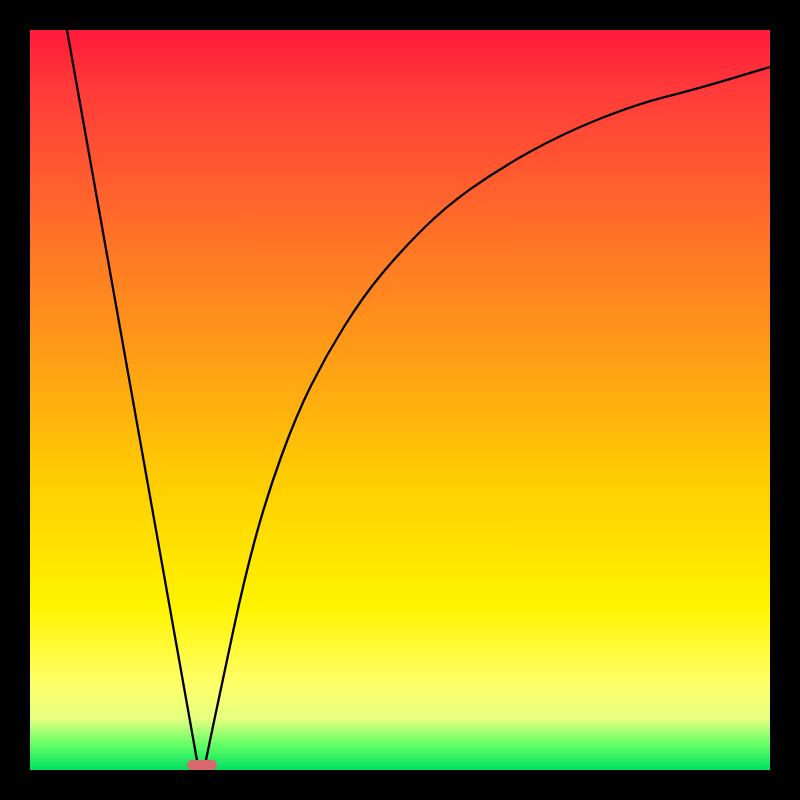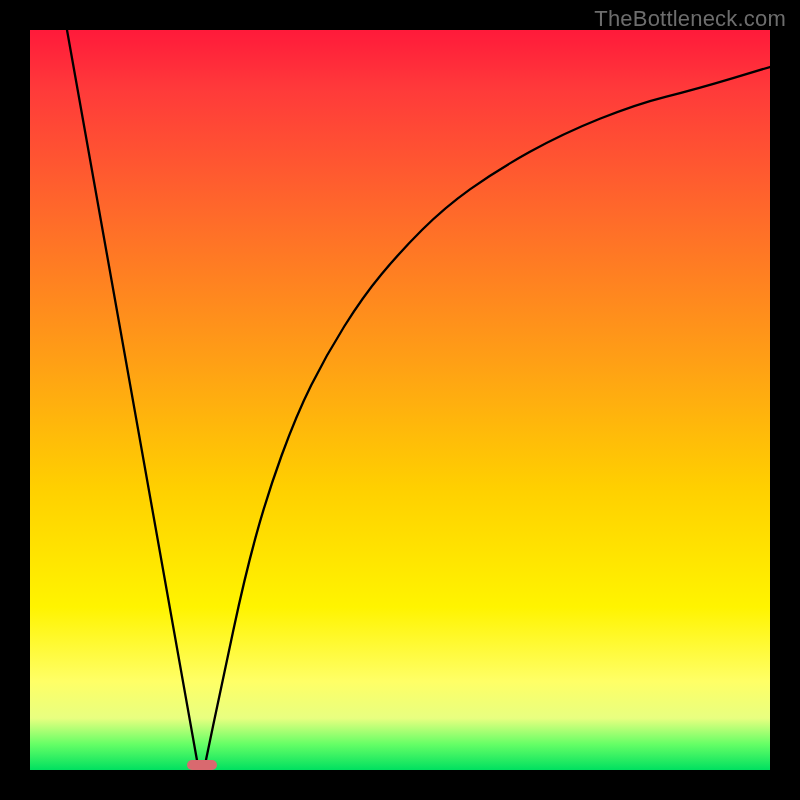--- a/index.html
+++ b/index.html
@@ -67,15 +67,14 @@
   <div class="plot">
 
     <svg class="curve" viewBox="0 0 740 740" preserveAspectRatio="none">
       <path id="curve-path" fill="none" stroke="#000" stroke-width="2.3" stroke-linecap="round" stroke-linejoin="round" d="M 37 0 L 168.72 740 M 173.89999999999998 740 Q 173.89999999999998 740 183.14999999999998 695.6 Q 192.4 651.2 203.5 599.4000000000001 Q 214.6 547.6 225.7 506.9 Q 236.8 466.2 251.6 425.5 Q 266.4 384.8 281.2 355.2 Q 296 325.59999999999997 314.5 296 Q 333 266.4 351.5 244.2 Q 370 222.00000000000003 392.20000000000005 199.8 Q 414.40000000000003 177.6 440.3 159.09999999999997 Q 466.2 140.59999999999997 499.5 122.1 Q 532.8 103.60000000000001 569.8 88.8 Q 606.8 73.99999999999999 636.4 66.59999999999998 Q 666 59.19999999999997 703 48.1 T 740 37.000000000000036"></path>
     </svg>
 
     <div id="marker" class="marker" style="left: 157px; bottom: 0px; width: 30px; height: 10px; background: rgb(217, 105, 111);"></div>
 
   </div>
 
-  <div class="watermark">TheBottleneck.com</div>
 
 </div>
 
 </body></html>

